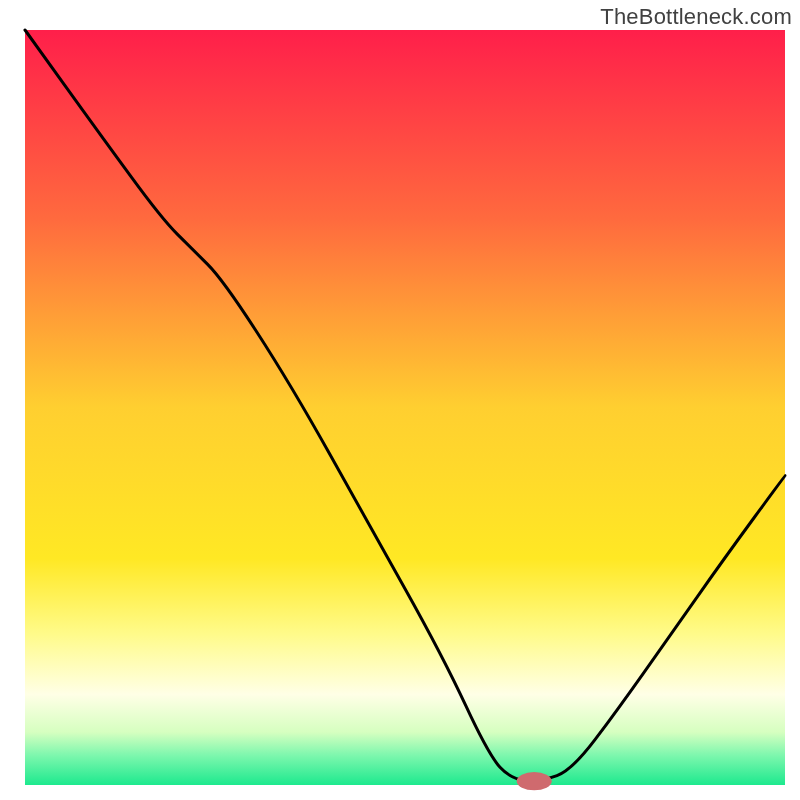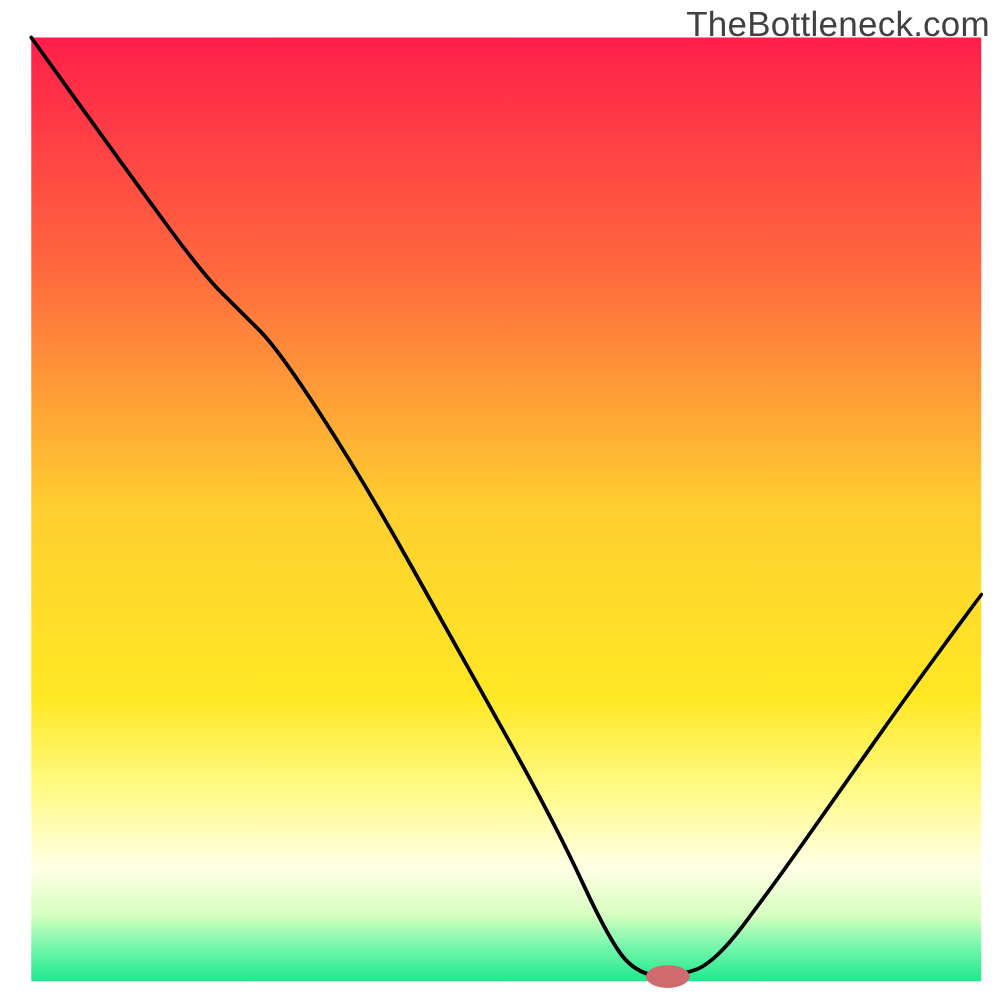--- a/index.html
+++ b/index.html
@@ -13,21 +13,21 @@
   .chart-wrap {
     position: relative;
     width: 800px;
     height: 800px;
   }
   .watermark {
     position: absolute;
     top: 4px;
     right: 8px;
     color: #414141;
-    font-size: 28px;
+    font-size: 22px;
     font-weight: 400;
     letter-spacing: 0.2px;
     z-index: 5;
     user-select: none;
   }
   svg.plot {
     position: absolute;
     left: 0;
     top: 0;
     width: 800px;

